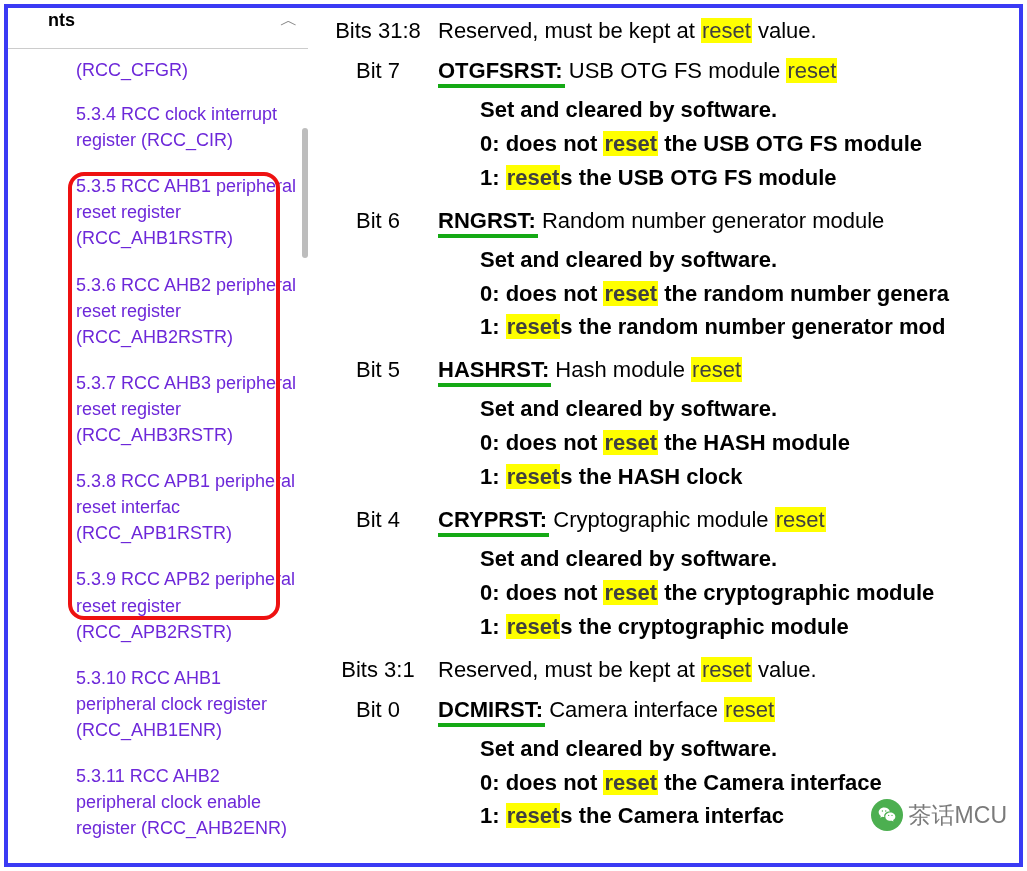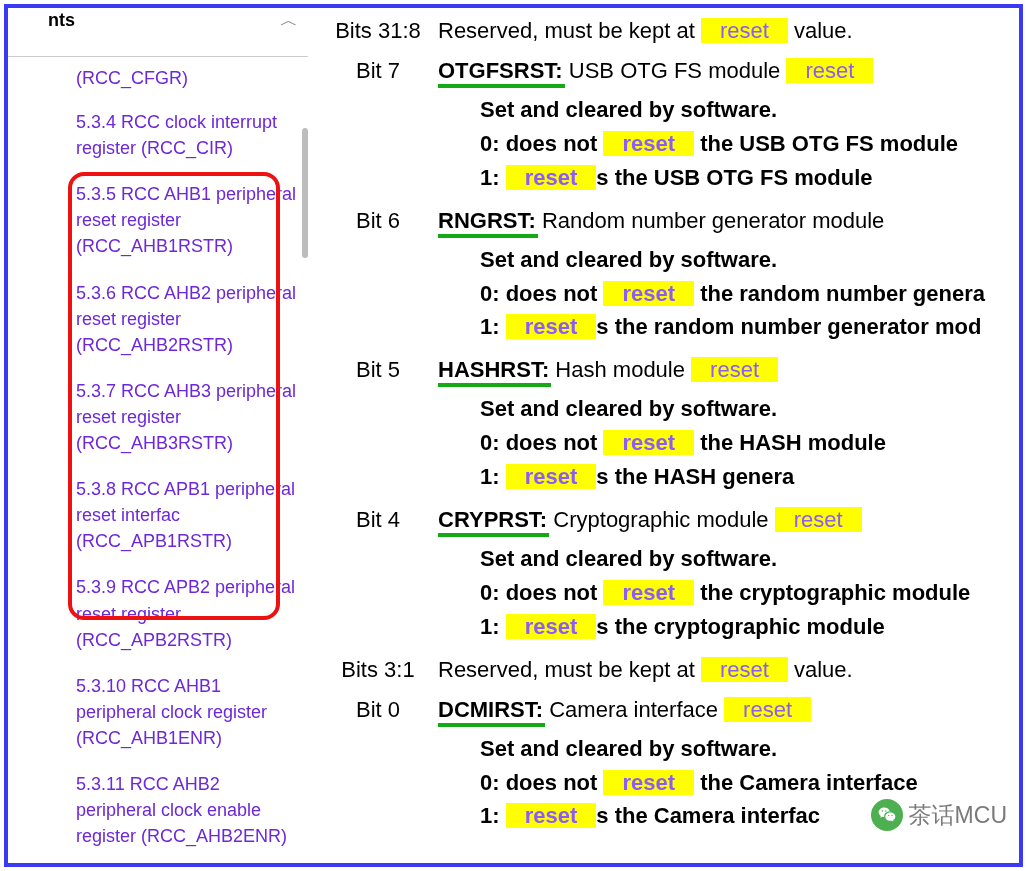--- a/index.html
+++ b/index.html
@@ -28,21 +28,21 @@
     width: 300px;
     flex-shrink: 0;
     position: relative;
     font-size: 18px;
     color: #222;
     padding: 0;
     overflow: hidden;
   }
   .sidebar-header {
     font-size: 18px;
-    padding: 0 10px 24px 40px;
+    padding: 0 10px 16px 40px;
     border-bottom: 1px solid #ccc;
     display: flex;
     justify-content: space-between;
     align-items: baseline;
     color: #000;
     font-weight: 600;
   }
   .sidebar-header .collapse {
     color: #888;
     font-weight: 400;
@@ -125,22 +125,22 @@
   }
   .bit-body {
     padding-left: 162px;
     margin-top: 10px;
     line-height: 1.45;
     font-weight: bold;
   }
   .bit-body .line { margin-bottom: 2px; }
   mark {
     background: #ffff00;
-    color: #8b5cf6;
-    padding: 0 19px;
+    color: #404040;
+    padding: 0 1px;
   }
   .watermark {
     position: absolute;
     right: 20px;
     bottom: 40px;
     display: flex;
     align-items: center;
     gap: 6px;
     color: #7a7a7a;
     font-size: 23px;
@@ -226,21 +226,21 @@
     <div class="bit-block">
       <div class="bit-head">
         <span class="bit-label">Bit 5</span>
         <span>
           <span class="bit-name underline-green">HASHRST:</span><span class="bit-desc"> Hash module </span><mark>reset</mark>
         </span>
       </div>
       <div class="bit-body">
         <div class="line">Set and cleared by software.</div>
         <div class="line"><span>0: does not </span><mark>reset</mark><span> the HASH module</span></div>
-        <div class="line"><span>1: </span><mark>reset</mark><span>s the HASH genera</span></div>
+        <div class="line"><span>1: </span><mark>reset</mark><span>s the HASH clock</span></div>
       </div>
     </div>
 
     <div class="bit-block">
       <div class="bit-head">
         <span class="bit-label">Bit 4</span>
         <span>
           <span class="bit-name underline-green">CRYPRST:</span><span class="bit-desc"> Cryptographic module </span><mark>reset</mark>
         </span>
       </div>

